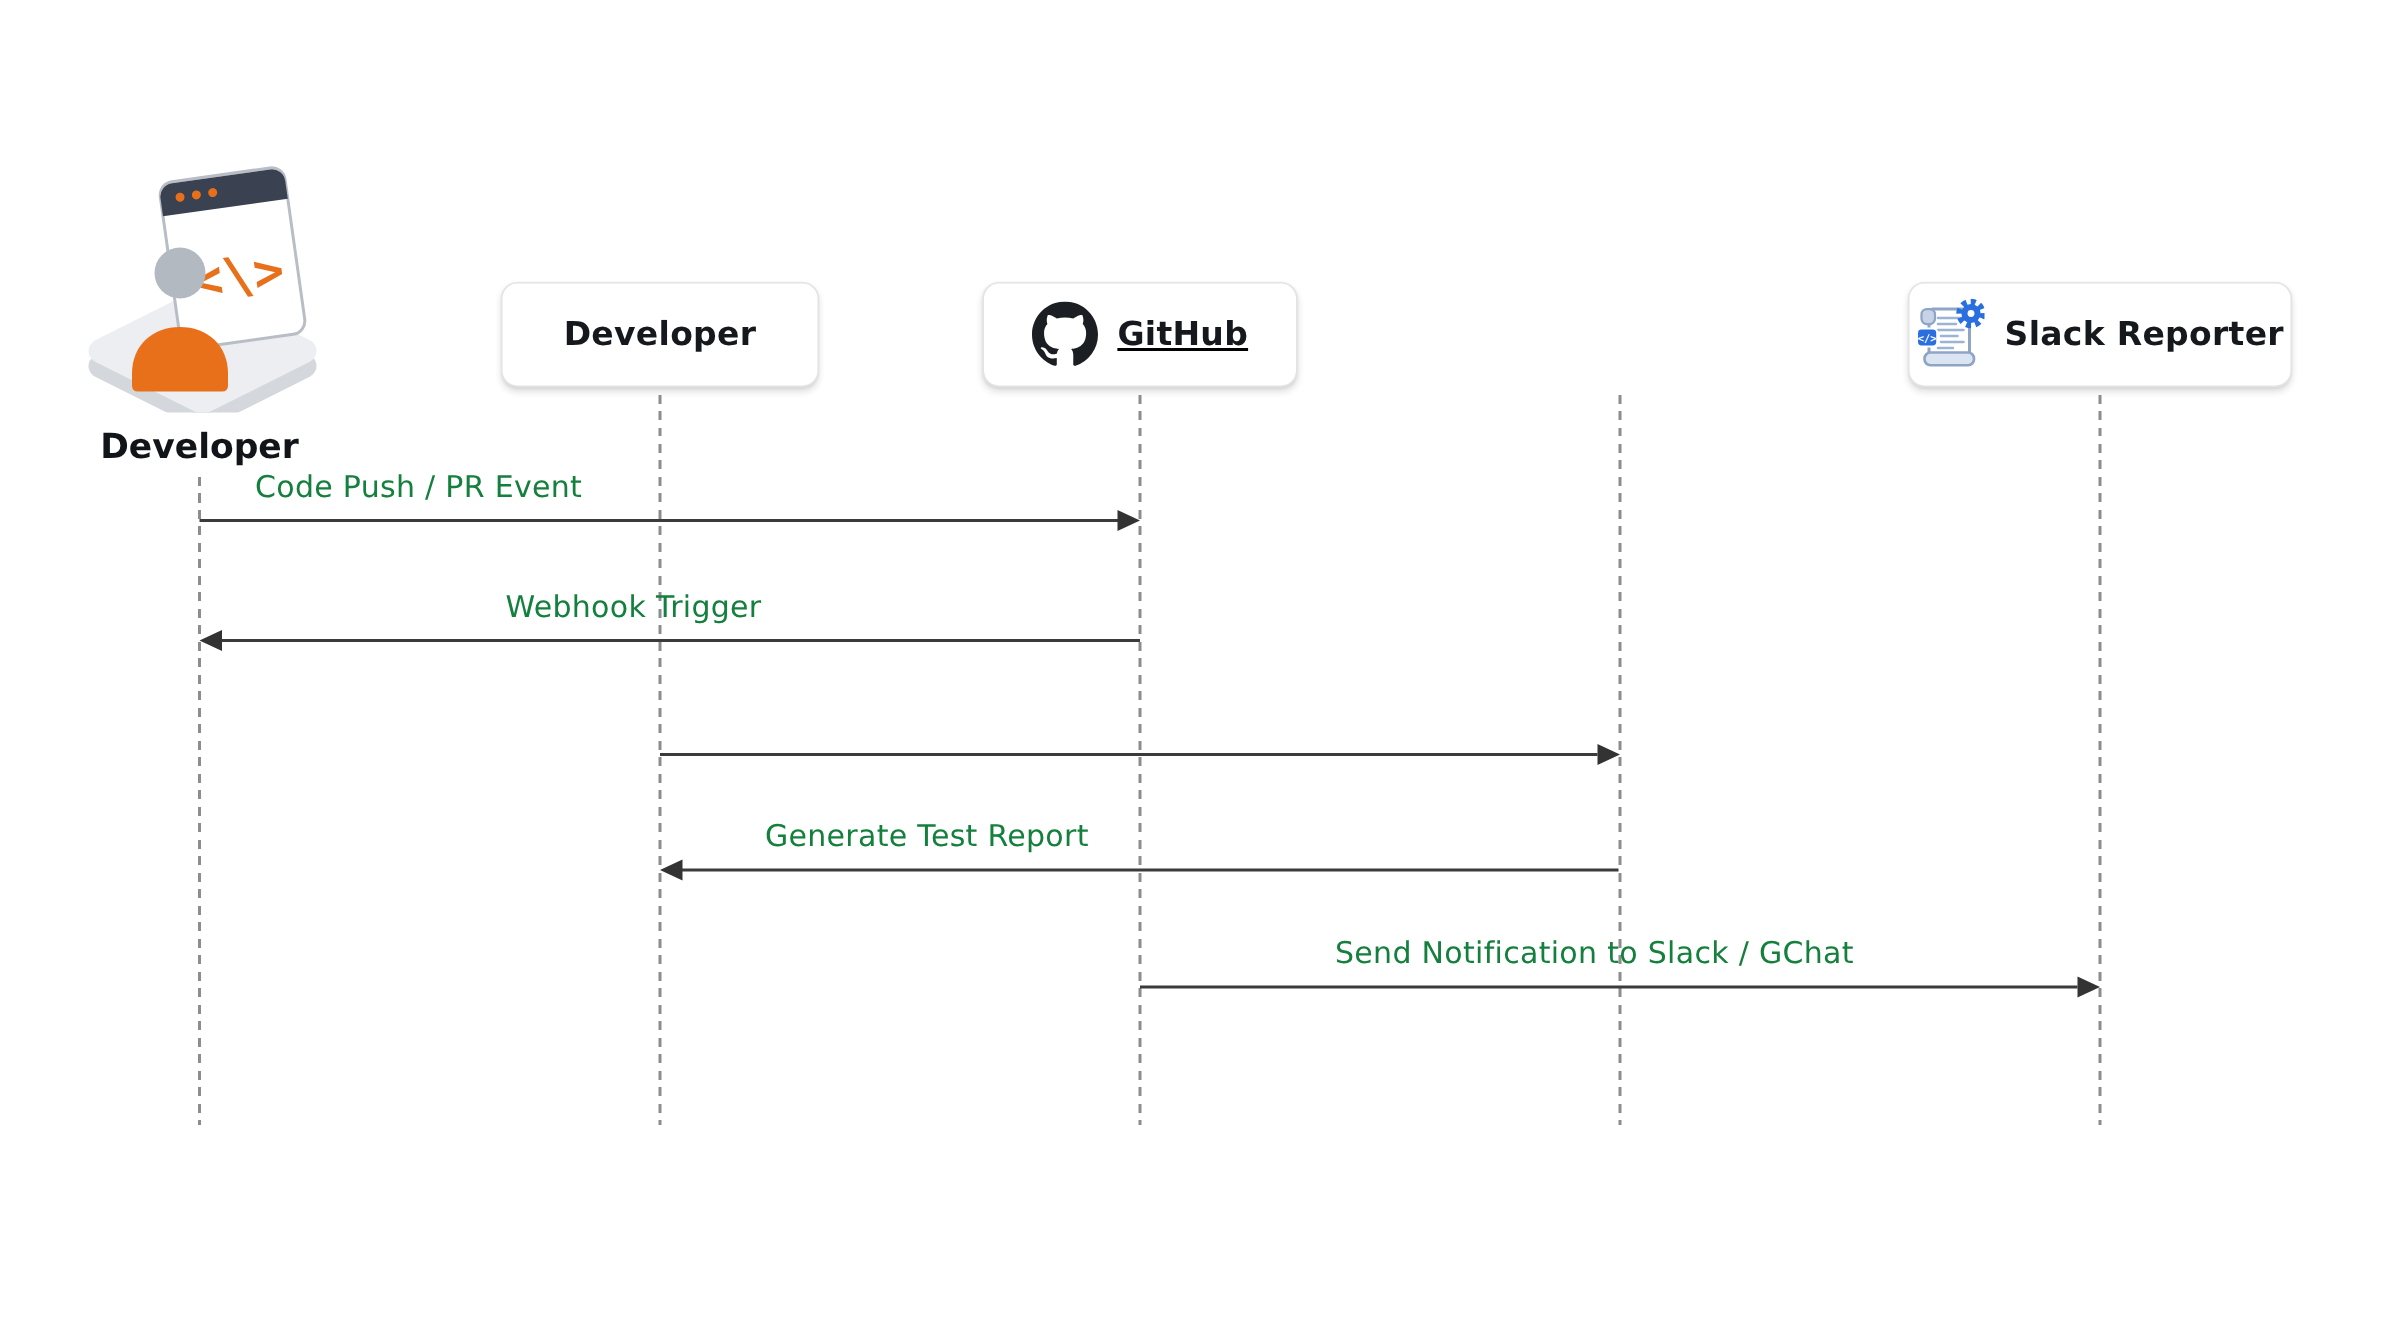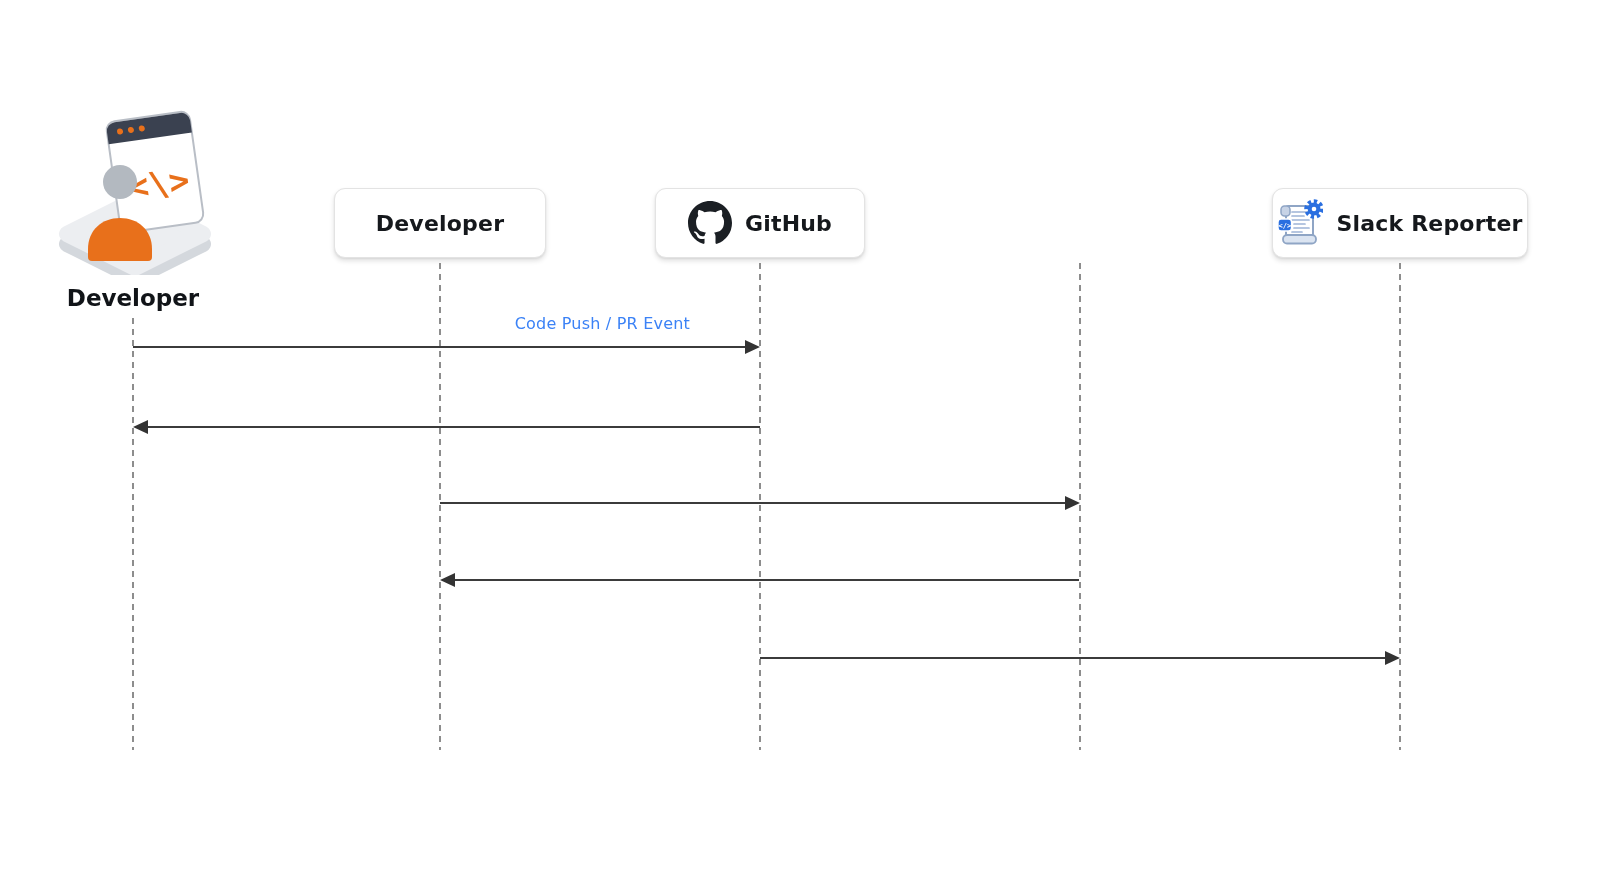--- a/index.html
+++ b/index.html
@@ -23,22 +23,22 @@
     position:absolute; width:2px;
     background-image:repeating-linear-gradient(to bottom,#8d8d8d 0 6px,transparent 6px 11px);
   }
 
   
   .actor-figure { position:absolute; left:50px; top:110px; width:166px; text-align:center; }
   .actor-label { margin-top:6px; font-size:23px; font-weight:700; color:#111418; }
 
   
   .msg-label {
-    position:absolute; width:520px; text-align:right;
-    font-size:16px; color:#3b82f6; line-height:26px; letter-spacing:.2px;
+    position:absolute; width:520px; text-align:left;
+    font-size:20px; color:#15803d; line-height:26px; letter-spacing:.2px;
   }
   .msg-line { position:absolute; height:2px; background:#3b3b3b; }
   .head-r {
     position:absolute; width:0; height:0;
     border-top:7px solid transparent; border-bottom:7px solid transparent;
     border-left:15px solid #333;
   }
   .head-l {
     position:absolute; width:0; height:0;
     border-top:7px solid transparent; border-bottom:7px solid transparent;
@@ -69,21 +69,21 @@
       <circle cx="70" cy="72" r="17" fill="#b3b9c0"></circle>
       <path d="M38 147 v-8 c0 -19 14 -31 32 -31 s32 12 32 31 v8 q0 4 -4 4 h-56 q-4 0 -4 -4 z" fill="#e8701b"></path>
     </svg>
     <div class="actor-label">Developer</div>
   </div>
 
   <div class="pbox" style="left:334px; width:212px;">
     <span class="blabel">Developer</span>
   </div>
 
-  <div class="pbox" style="left:655px; width:210px;">
+  <div class="pbox" style="left:655px; width:210px;text-decoration:underline;">
     <svg width="44" height="44" viewBox="0 0 16 16">
       <path fill="#1b1f24" d="M8 0C3.58 0 0 3.58 0 8c0 3.54 2.29 6.53 5.47 7.59.4.07.55-.17.55-.38 0-.19-.01-.82-.01-1.49-2.01.37-2.53-.49-2.69-.94-.09-.23-.48-.94-.82-1.13-.28-.15-.68-.52-.01-.53.63-.01 1.08.58 1.23.82.72 1.21 1.87.87 2.33.66.07-.52.28-.87.51-1.07-1.78-.2-3.64-.89-3.64-3.95 0-.87.31-1.59.82-2.15-.08-.2-.36-1.02.08-2.12 0 0 .67-.21 2.2.82.64-.18 1.32-.27 2-.27s1.36.09 2 .27c1.53-1.04 2.2-.82 2.2-.82.44 1.1.16 1.92.08 2.12.51.56.82 1.27.82 2.15 0 3.07-1.87 3.75-3.65 3.95.29.25.54.73.54 1.48 0 1.07-.01 1.93-.01 2.2 0 .21.15.46.55.38A8.01 8.01 0 0 0 16 8c0-4.42-3.58-8-8-8z"></path>
     </svg>
     <span class="blabel">GitHub</span>
   </div>
 
 
   <div class="pbox" style="left:1272px; width:256px;">
     <svg width="46" height="48" viewBox="0 0 46 48">
 
@@ -117,25 +117,28 @@
   <div class="lifeline" style="left:132px;  top:318px; height:432px;"></div>
   <div class="lifeline" style="left:439px;  top:263px; height:487px;"></div>
   <div class="lifeline" style="left:759px;  top:263px; height:487px;"></div>
   <div class="lifeline" style="left:1079px; top:263px; height:487px;"></div>
   <div class="lifeline" style="left:1399px; top:263px; height:487px;"></div>
 
   <div class="msg-label" style="left:170px; top:311px;">Code Push / PR Event</div>
   <div class="msg-line" style="left:133px; top:346px; width:613px;"></div>
   <span class="head-r" style="left:745px; top:340px;"></span>
 
+  <div class="msg-label" style="left:337px; top:391px;">Webhook Trigger</div>
   <div class="msg-line" style="left:147px; top:426px; width:613px;"></div>
   <span class="head-l" style="left:133px; top:420px;"></span>
 
   <div class="msg-line" style="left:440px; top:502px; width:625px;"></div>
   <span class="head-r" style="left:1065px; top:496px;"></span>
 
+  <div class="msg-label" style="left:510px; top:544px;">Generate Test Report</div>
   <div class="msg-line" style="left:454px; top:579px; width:625px;"></div>
   <span class="head-l" style="left:440px; top:573px;"></span>
 
+  <div class="msg-label" style="left:890px; top:622px;">Send Notification to Slack / GChat</div>
   <div class="msg-line" style="left:760px; top:657px; width:625px;"></div>
   <span class="head-r" style="left:1385px; top:651px;"></span>
 
 </div>
 
 </body></html>

